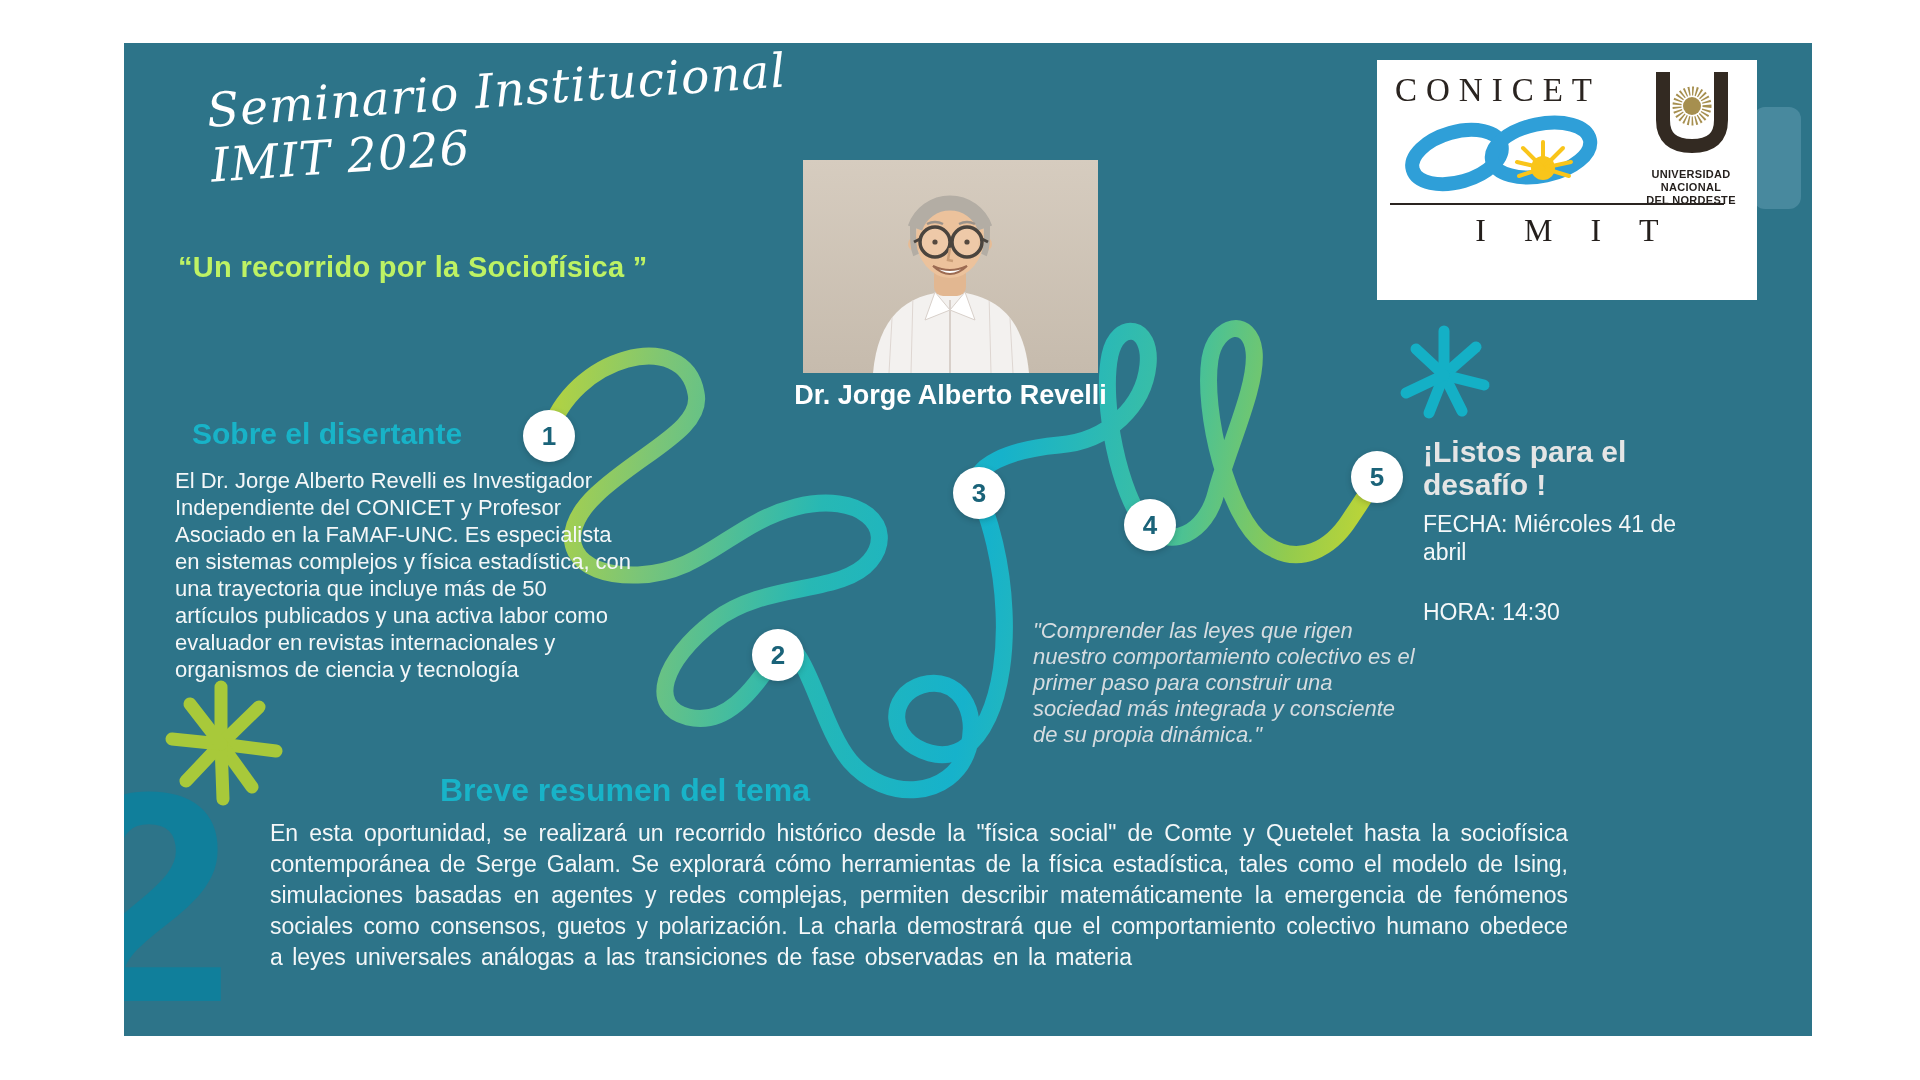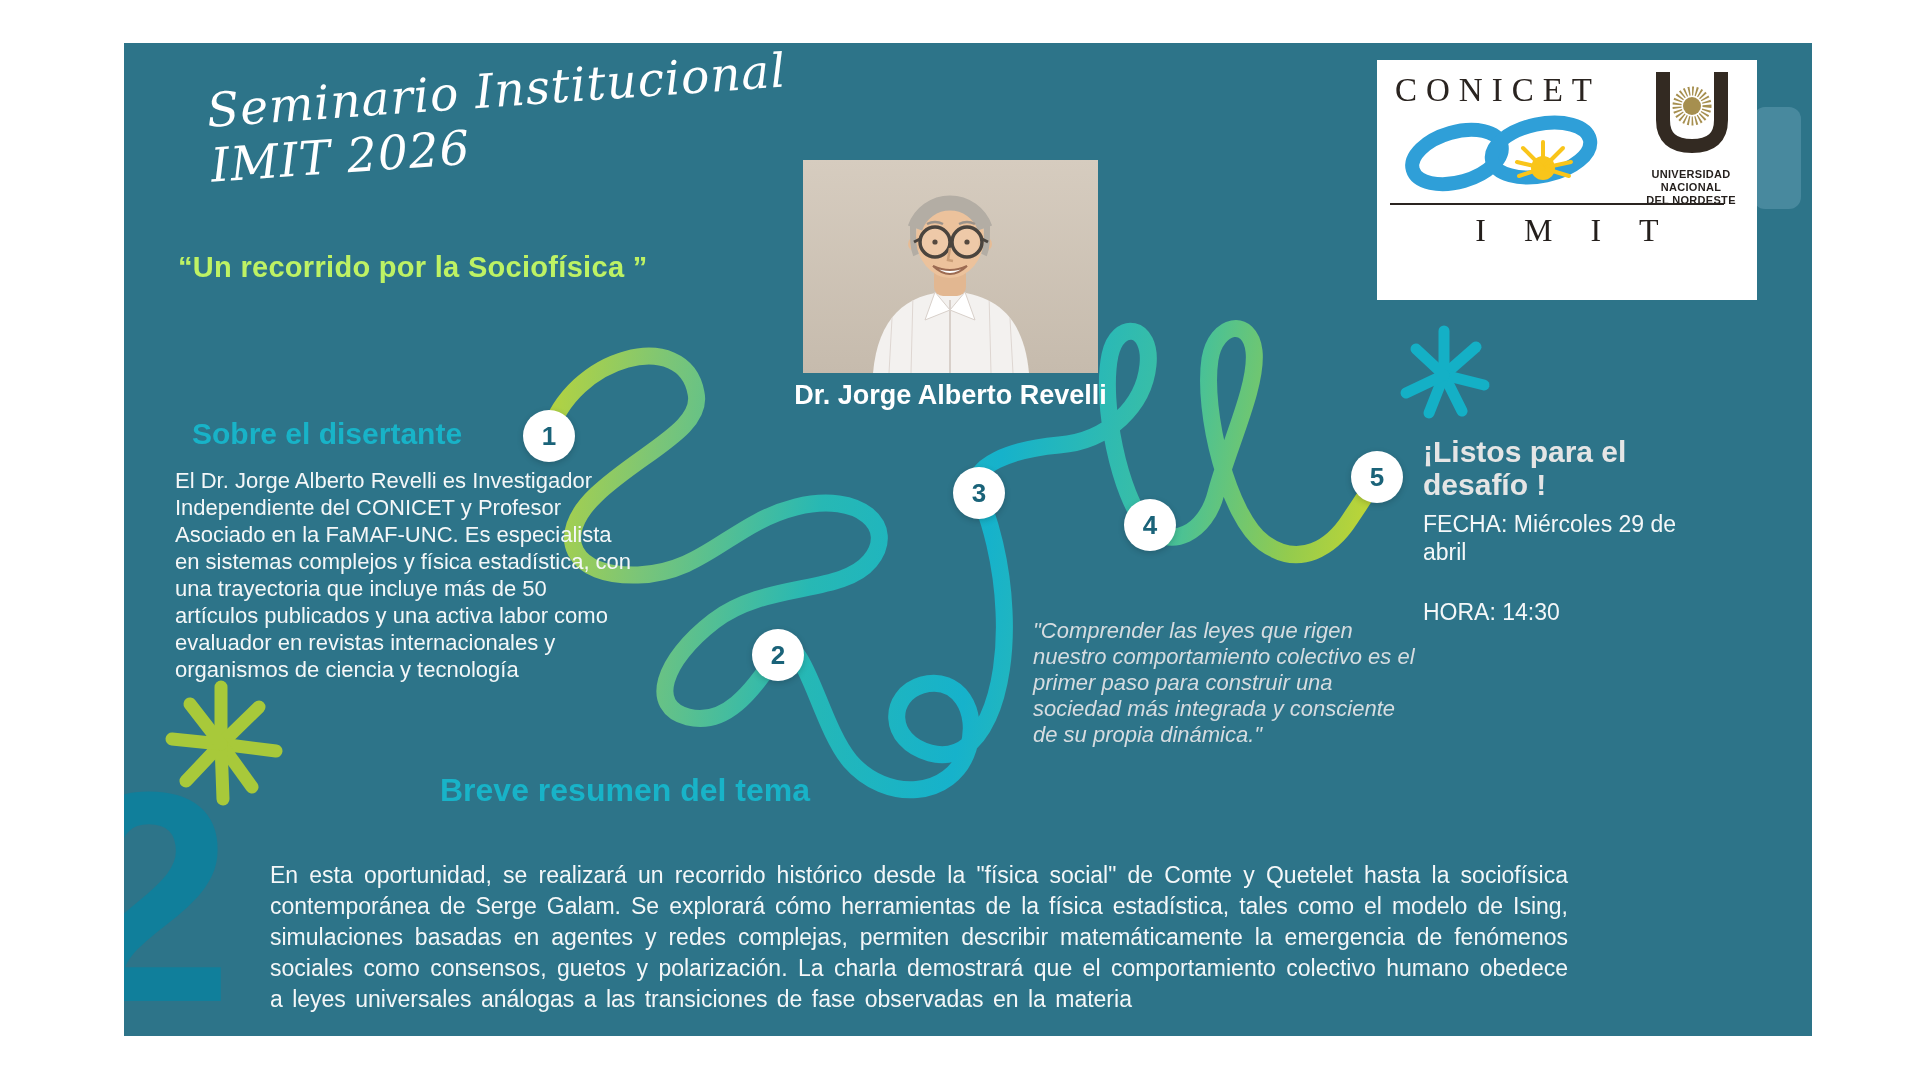--- a/index.html
+++ b/index.html
@@ -38,21 +38,21 @@
   
   #info-heading{left:1299px;top:392px;width:300px;color:#e5e5e5;font-weight:bold;font-size:30px;line-height:33px;}
   #info-fecha{left:1299px;top:467px;width:285px;color:#f4f7f8;font-size:23px;line-height:28px;}
   #info-hora{left:1299px;top:540px;width:285px;color:#f4f7f8;font-size:23px;margin-top:16px;}
   #info-online{left:1299px;top:589px;width:285px;color:#f4f7f8;font-size:23px;line-height:29px;overflow-wrap:anywhere;}
   #info-online a{color:#f4f7f8;text-decoration:underline;text-underline-offset:4px;cursor:pointer;}
 
   
   #resumen-heading{left:316px;top:729px;color:#18b3c8;font-weight:bold;font-size:32px;}
   #resumen-body{left:146px;top:775px;width:1298px;color:#f4f7f8;font-size:23px;line-height:31px;
-    text-align:justify;word-spacing:3px;margin-top:42px;}
+    text-align:justify;word-spacing:3px;}
 
   
   #swirl-numeral{left:-58px;top:712px;font-size:300px;line-height:285px;font-weight:bold;color:#107f9b;z-index:0;}
   #decor-svg{left:0;top:0;width:1688px;height:993px;z-index:1;}
   .step{position:absolute;width:52px;height:52px;border-radius:50%;background:#ffffff;z-index:2;
     display:flex;align-items:center;justify-content:center;color:#1a6379;font-weight:bold;font-size:26px;
     box-shadow:0 2px 6px rgba(0,0,0,.18);}
   .txt{z-index:3;}
 </style>
 </head>
@@ -213,19 +213,19 @@
     <path d="M130 106 Q147 122 164 106 Q147 114 130 106 Z" fill="#ffffff" stroke="#9c6b52" stroke-width="2"></path>
   </svg>
   <div id="about-heading" class="abs txt">Sobre el disertante</div>
 
   <div id="photo-caption" class="abs txt">Dr. Jorge Alberto Revelli</div>
   <div id="about-body" class="abs txt">El Dr. Jorge Alberto Revelli es Investigador Independiente del CONICET y Profesor Asociado en la FaMAF-UNC. Es especialista en sistemas complejos y física estadística, con una trayectoria que incluye más de 50 artículos publicados y una activa labor como evaluador en revistas internacionales y organismos de ciencia y tecnología</div>
 
   <div id="quote" class="abs txt">"Comprender las leyes que rigen nuestro comportamiento colectivo es el primer paso para construir una sociedad más integrada y consciente de su propia dinámica."</div>
 
   <div id="info-heading" class="abs txt">¡Listos para el desafío !</div>
-  <div id="info-fecha" class="abs txt">FECHA: Miércoles 29 de abril</div>
+  <div id="info-fecha" class="abs txt">FECHA: Miércoles 41 de abril</div>
   <div id="info-hora" class="abs txt">HORA: 14:30</div>
 
   <div id="resumen-heading" class="abs txt">Breve resumen del tema</div>
   <div id="resumen-body" class="abs txt">En esta oportunidad, se realizará un recorrido histórico desde la "física social" de Comte y Quetelet hasta la sociofísica contemporánea de Serge Galam. Se explorará cómo herramientas de la física estadística, tales como el modelo de Ising, simulaciones basadas en agentes y redes complejas, permiten describir matemáticamente la emergencia de fenómenos sociales como consensos, guetos y polarización. La charla demostrará que el comportamiento colectivo humano obedece a leyes universales análogas a las transiciones de fase observadas en la materia</div>
 
 </div>
 
 </body></html>

